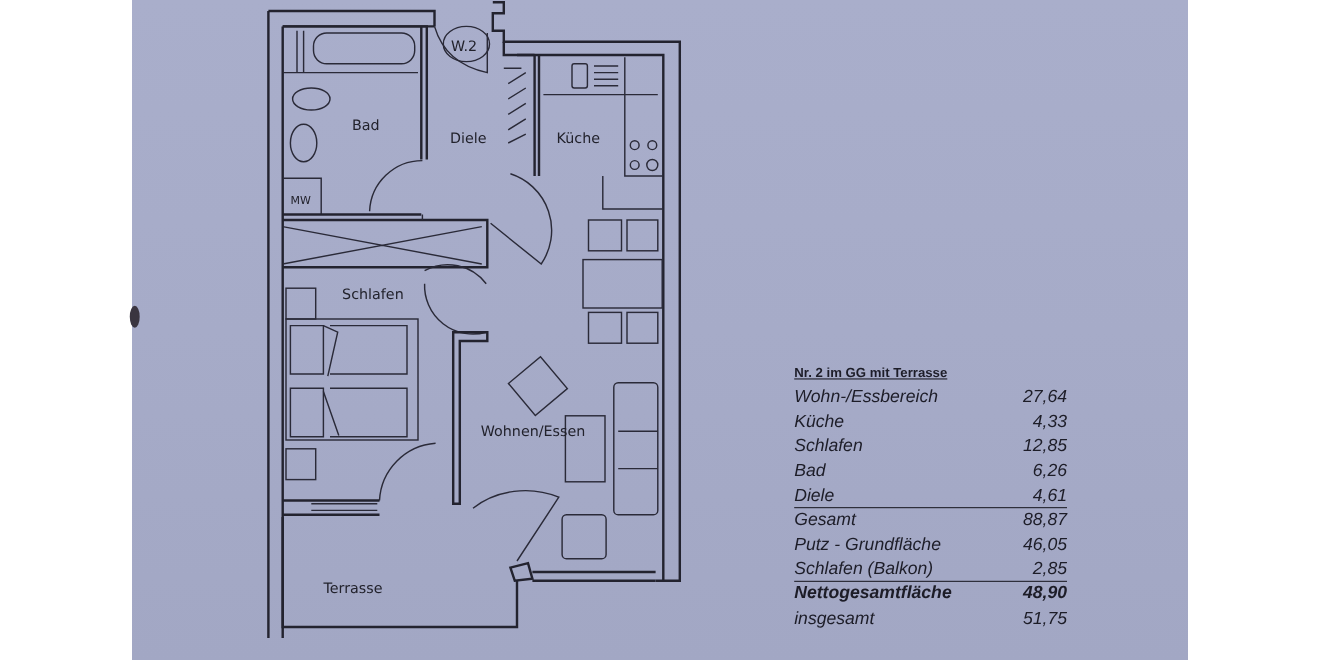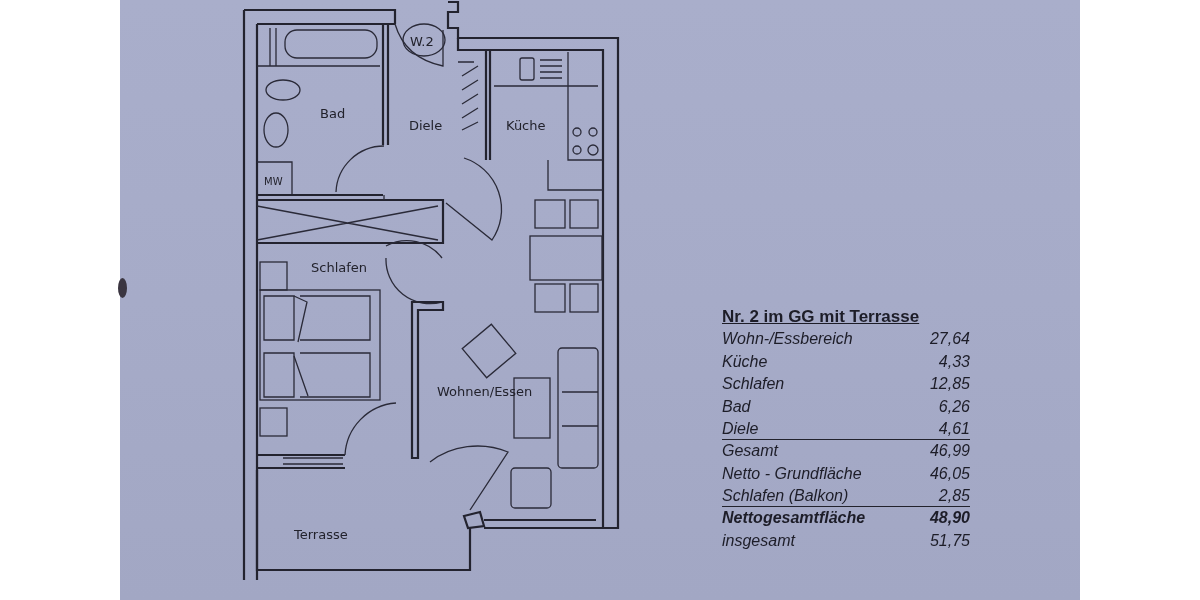--- a/index.html
+++ b/index.html
@@ -5,21 +5,21 @@
     html, body { margin: 0; padding: 0; }
     body { width: 1200px; height: 600px; background: #ffffff; position: relative; overflow: hidden; font-family: "Liberation Sans", sans-serif; }
     .paper { position: absolute; left: 120px; top: 0; width: 960px; height: 600px;
       background: linear-gradient(180deg, #a9aecb 0%, #a6abc8 50%, #a2a7c4 100%); }
     .blot { position: absolute; left: 118px; top: 278px; width: 9px; height: 20px; border-radius: 50%; background: #3a3540; }
     svg.plan { position: absolute; left: 0; top: 0; width: 1200px; height: 600px; }
     .plan .w { stroke: #23232f; stroke-width: 2.2; fill: none; }
     .plan .t { stroke: #2a2a38; stroke-width: 1.3; fill: none; }
     .plan .lbl { font-family: "DejaVu Sans", sans-serif; font-size: 13px; fill: #22222c; }
     .area-table { position: absolute; left: 722px; top: 306px; width: 248px; color: #1d1d28; font-size: 16px; }
-    .area-title { font-weight: bold; text-decoration: underline; font-size: 17px; line-height: 22px; }
+    .area-title { font-weight: bold; text-decoration: underline; font-size: 12px; line-height: 22px; margin-top: 22px; }
     .row { display: flex; justify-content: space-between; line-height: 22.5px; height: 22.5px; font-style: italic; }
     .row.ul { border-bottom: 1.5px solid #22222c; height: 21px; }
     .row.bold { font-weight: bold; }
     .row span.v { text-align: right; }
   </style>
 </head>
 <body>
 
 <div class="paper"></div>
 <div class="blot"></div>
@@ -133,24 +133,24 @@
   <div class="row">
     <span>Bad</span>
     <span class="v">6,26</span>
   </div>
   <div class="row ul">
     <span>Diele</span>
     <span class="v">4,61</span>
   </div>
   <div class="row">
     <span>Gesamt</span>
-    <span class="v">46,99</span>
+    <span class="v">88,87</span>
   </div>
   <div class="row">
-    <span>Netto - Grundfläche</span>
+    <span>Putz - Grundfläche</span>
     <span class="v">46,05</span>
   </div>
   <div class="row ul">
     <span>Schlafen (Balkon)</span>
     <span class="v">2,85</span>
   </div>
   <div class="row bold">
     <span>Nettogesamtfläche</span>
     <span class="v">48,90</span>
   </div>

